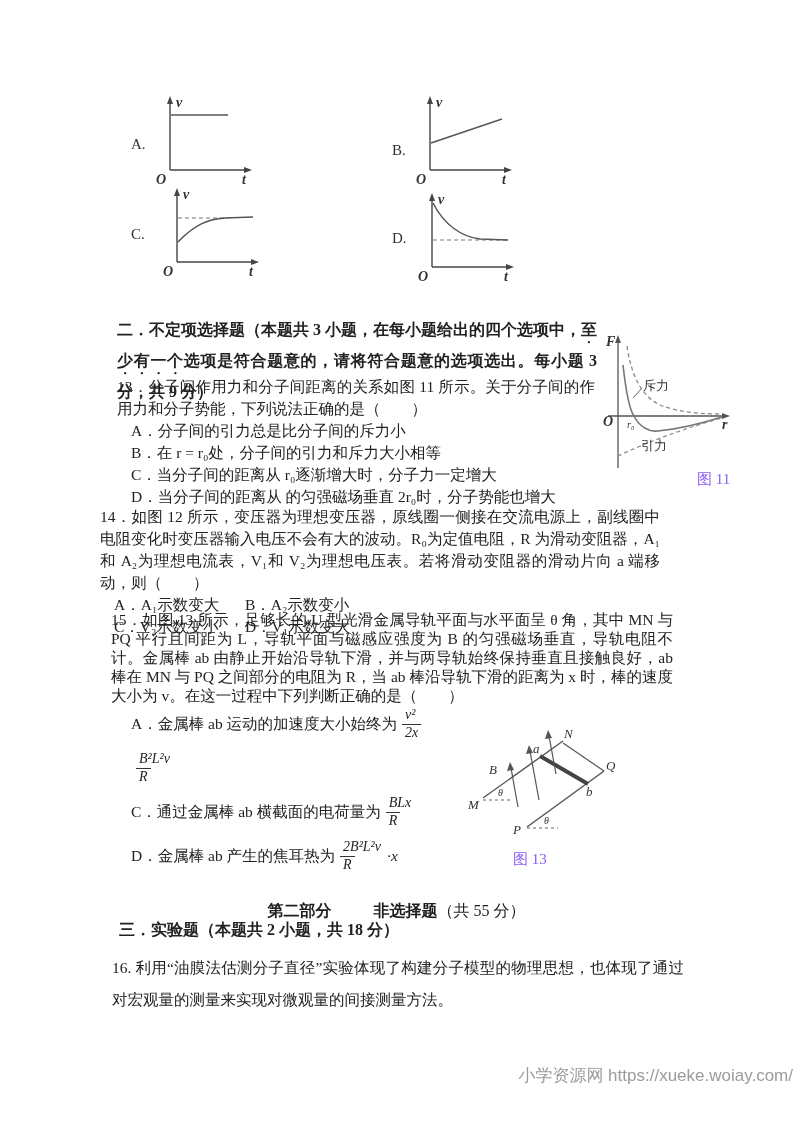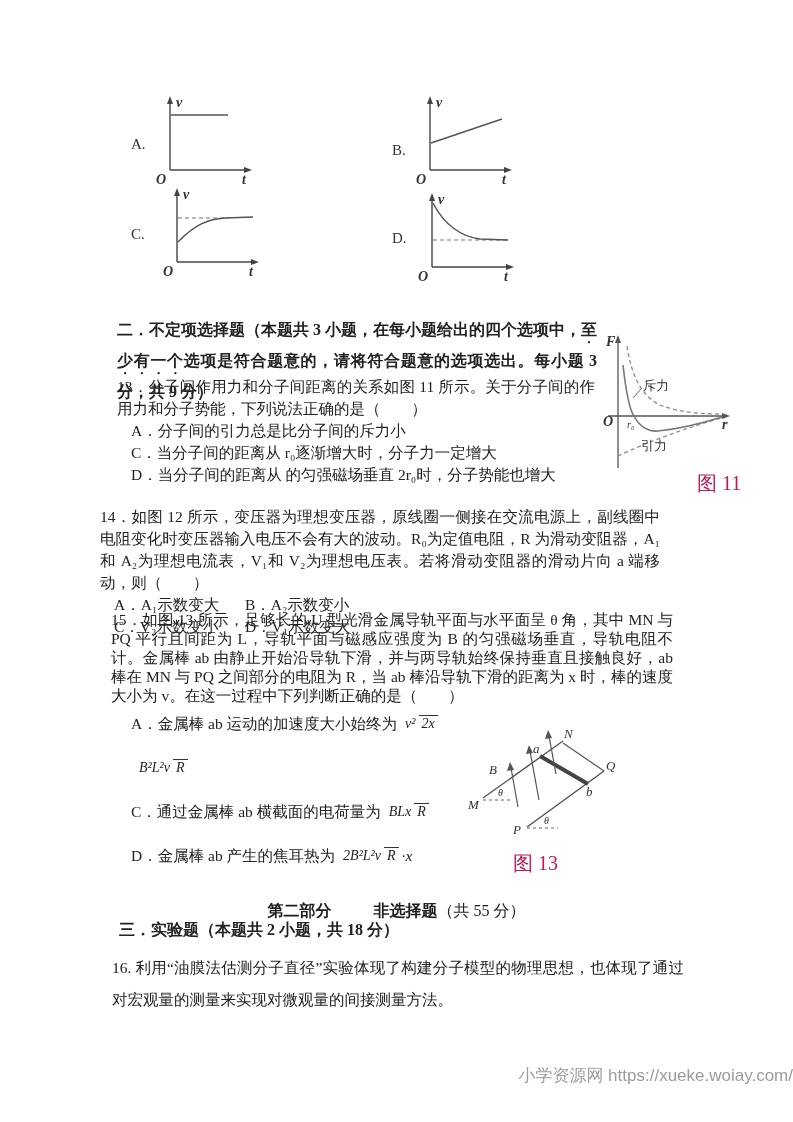--- a/index.html
+++ b/index.html
@@ -13,26 +13,26 @@
   .bold{font-weight:bold;}
   .opt-list{margin:0;padding:0;list-style:none;}
   .opt-list li{line-height:22px;}
   .opt-indent{padding-left:14px;}
   .opt-col{display:inline-block;min-width:127px;}
   .glabel{position:absolute;font-size:15px;color:#333;}
   .em-dot{text-emphasis:filled dot;text-emphasis-position:under left;
           -webkit-text-emphasis:filled dot;-webkit-text-emphasis-position:under;}
   .q15-opts{position:absolute;left:131px;top:702px;}
   .q15-row{display:flex;align-items:center;height:44px;font-size:15.5px;color:#222;}
-  .frac{display:inline-flex;flex-direction:row;align-items:flex-end;margin-left:5px;
+  .frac{display:inline-flex;flex-direction:column;align-items:flex-start;margin-left:5px;
         font-style:italic;font-size:14px;line-height:1.15;color:#222;}
   .frac .den{border-top:1.3px solid #333;padding:0 3px;}
   .frac .num{padding:0 3px;}
   .suffix{font-style:italic;margin-left:3px;}
-  .caption{position:absolute;font-size:20px;color:#be185d;}
+  .caption{position:absolute;font-size:15px;color:#8b5cf6;}
   svg text{fill:#333;}
   .ax-lab{font-size:14px;font-style:italic;font-weight:bold;font-family:"Liberation Serif","DejaVu Serif",serif;}
   .fig-lab{font-size:13px;font-style:italic;font-family:"Liberation Serif","DejaVu Serif",serif;}
   .fig-cjk{font-size:13px;font-style:normal;font-family:"Liberation Serif","DejaVu Serif",serif;}
   .fig-sub{font-size:10px;font-style:italic;}
   .part2-line{position:absolute;left:0;top:901px;width:793px;text-align:center;font-size:16px;color:#1d1d1d;}
   .part2-line .sp{display:inline-block;width:42px;}
   .footer{position:absolute;left:0;top:1064px;width:793px;text-align:right;
           font-size:17px;color:#9b9b9b;font-family:"Liberation Sans","DejaVu Sans",sans-serif;}
 </style>
@@ -88,20 +88,21 @@
   <text x="90" y="92" class="ax-lab">t</text>
   <text x="4" y="92" class="ax-lab">O</text>
 </svg>
 
 <div class="doc bold" style="left:117px;top:316px;width:480px;font-size:16px;line-height:27px;"><span>二．不定项选择题（本题共 3 小题，在每小题给出的四个选项中，</span><span class="em-dot">至少有一个</span><span>选项是符合题意的，请将符合题意的选项选出。每小题 3 分，共 9 分）</span></div>
 
 <div class="doc" style="left:117px;top:376px;width:478px;">
   <div>13．分子间作用力和分子间距离的关系如图 11 所示。关于分子间的作用力和分子势能，下列说法正确的是（　　）</div>
   <ul class="opt-list opt-indent">
     <li>A．分子间的引力总是比分子间的斥力小</li>
+    <li>B．在 r = r₀处，分子间的引力和斥力大小相等</li>
     <li>C．当分子间的距离从 r₀逐渐增大时，分子力一定增大</li>
     <li>D．当分子间的距离从 的匀强磁场垂直 2r₀时，分子势能也增大</li>
   </ul>
 </div>
 
 <svg class="abs" style="left:600px;top:332px;" width="192" height="140" viewBox="0 0 192 140">
   <line x1="18" y1="136" x2="18" y2="7" stroke="#555" stroke-width="1.3"></line>
   <polygon points="18,3 15,11 21,11" fill="#555"></polygon>
   <line x1="8" y1="84" x2="126" y2="84" stroke="#555" stroke-width="1.3"></line>
   <polygon points="130,84 122,81 122,87" fill="#555"></polygon>

